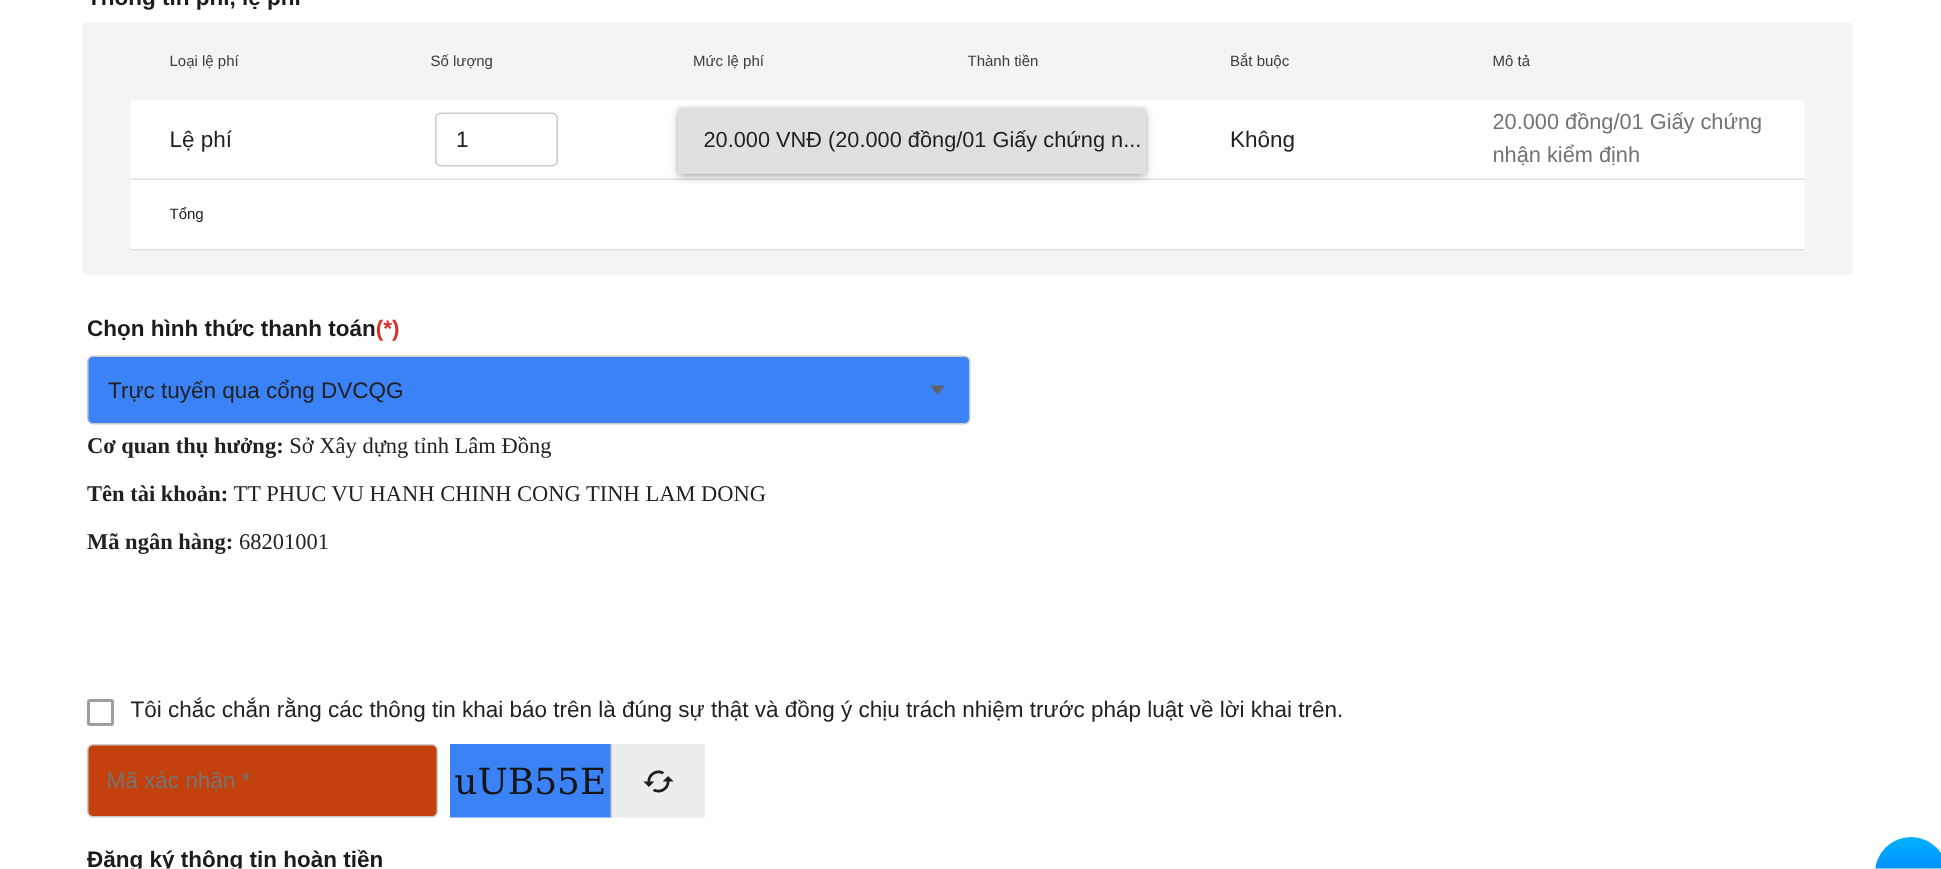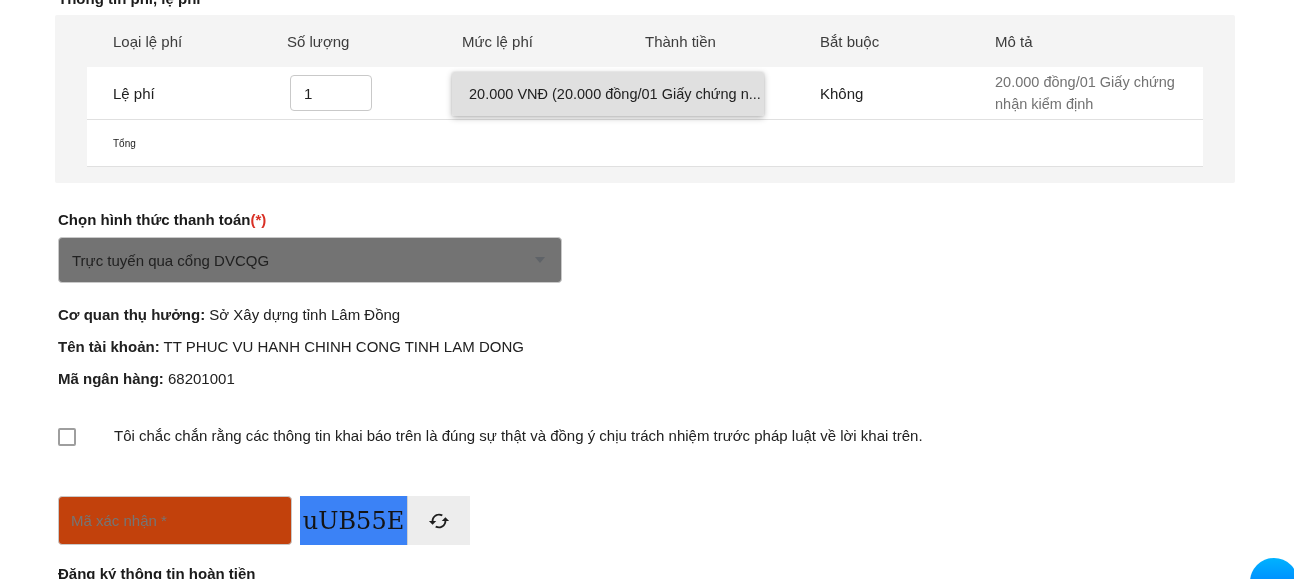--- a/index.html
+++ b/index.html
@@ -15,21 +15,21 @@
   }
   
   .fee-container {
     position:absolute; left:55px; top:15px; width:1180px; height:168px;
     background:#f4f4f4; border-radius:2px;
   }
   .fee-header {
     display:grid; grid-template-columns:174px 175px 183px 175px 175px 1fr;
     height:52px; align-items:center; margin:0 32px;
   }
-  .hcell { padding-left:26px; font-size:15px; color:#3c3c3c; font-weight:500; white-space:nowrap; }
+  .hcell { padding-left:26px; font-size:10px; color:#3c3c3c; font-weight:500; white-space:nowrap; }
   .fee-body { margin:0 32px; background:#ffffff; border-bottom:1px solid #e0e0e0; }
   .fee-row1 {
     display:grid; grid-template-columns:174px 175px 183px 175px 175px 1fr;
     height:52px; align-items:center;
   }
   .fee-cell { padding-left:26px; font-size:15px; color:#212121; }
   .qty-input {
     width:82px; height:36px; margin-left:29px;
     border:1px solid #c9c9c9; border-radius:4px; background:#fff;
     font-size:15px; padding:0 0 0 13px; color:#212121;
@@ -54,35 +54,35 @@
     font-size:14.5px; white-space:nowrap; overflow:hidden; cursor:pointer; color:#212121;
   }
   .fee-option.selected { background:#e0e0e0; }
   
   .payment-heading {
     position:absolute; left:58px; top:211px;
     font-size:15px; font-weight:bold; color:#1b1b1b;
   }
   .required-mark { color:#d93025; }
   .method-select {
-    position:absolute; left:58px; top:237px; width:504px; height:46px;
-    border:1px solid #c9c9c9; border-radius:4px; background:#737373;
+    position:absolute; left:58px; top:237px; width:589px; height:46px;
+    border:1px solid #c9c9c9; border-radius:4px; background:#3b82f6;
     display:flex; align-items:center; justify-content:space-between;
     padding:0 16px 0 13px; font-size:15px; cursor:pointer;
   }
   .caret {
     width:0; height:0;
     border-left:5px solid transparent; border-right:5px solid transparent;
     border-top:6px solid #5f6368;
   }
-  .payment-details { position:absolute; left:58px; top:306px; }
+  .payment-details { position:absolute; left:58px; top:290px;font-family:Liberation Serif, serif; }
   .detail-line { height:32px; font-size:15px; white-space:nowrap; }
   .detail-label { font-weight:bold; }
   
-  .confirm-row { position:absolute; left:58px; top:426px; display:flex; align-items:center;gap:27px; }
+  .confirm-row { position:absolute; left:58px; top:464px; display:flex; align-items:center; }
   .confirm-checkbox {
     appearance:none; -webkit-appearance:none; width:18px; height:18px;
     border:2px solid #9e9e9e; border-radius:2px; background:#fff; margin:1px 0 0 0; cursor:pointer;
   }
   .confirm-label { margin-left:11px; font-size:15px; line-height:20px; color:#212121; }
   
   .captcha-row { position:absolute; left:58px; top:496px; height:49px; display:flex; align-items:stretch; }
   .captcha-input {
     width:234px; height:49px; border:1px solid #c9c9c9; border-radius:4px;
     background:#c2410c; font-size:15px; padding:0 12px; color:#212121;

